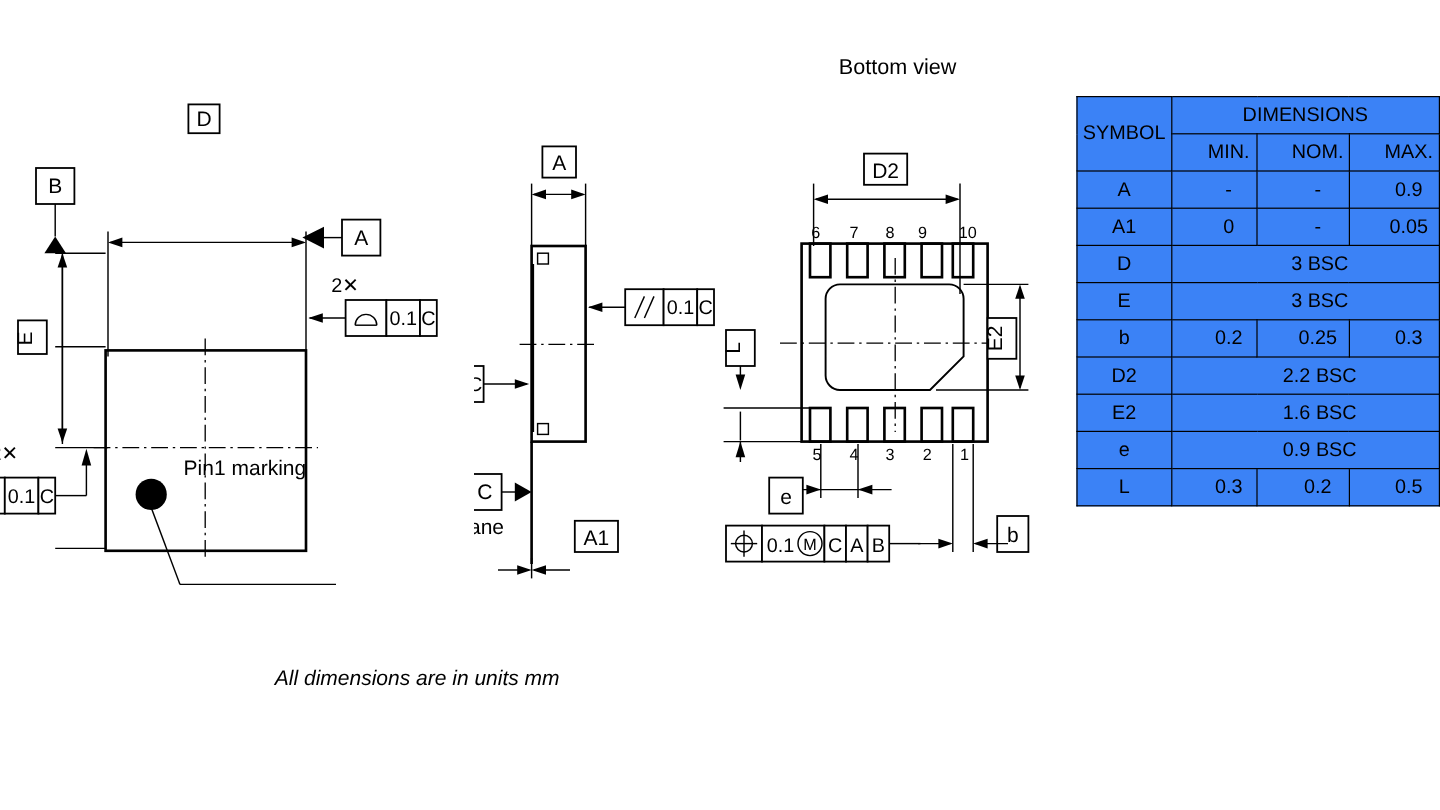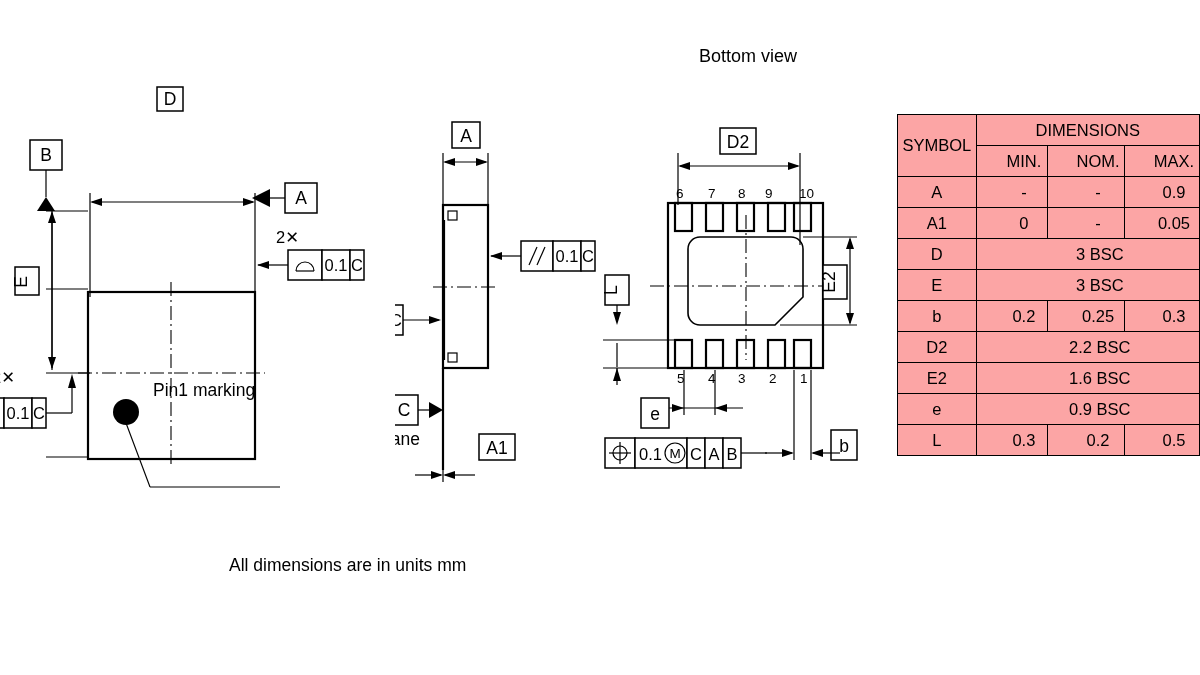--- a/index.html
+++ b/index.html
@@ -16,34 +16,34 @@
   .fill-blk{fill:#000;stroke:none;}
   .fr{stroke:#000;stroke-width:1.5;fill:#fff;}
 
   .txt{font-family:"Liberation Sans",sans-serif;fill:#000;}
   .t16{font-size:16.5px;}
   .t17{font-size:17.5px;}
   .t13{font-size:13.5px;}
   .mid{text-anchor:middle;}
 
   
-  #dimtable{position:absolute;left:897px;top:114px;
-            border-collapse:collapse;background:#fca5a5;}
+  #dimtable{position:absolute;left:897px;top:80px;
+            border-collapse:collapse;background:#3b82f6;}
   #dimtable td{border:1.5px solid #000;text-align:center;
                font-size:16.5px;color:#000;
                font-family:"Liberation Sans",sans-serif;
                padding:0;height:30px;}
   #dimtable td.sym{width:92px;}
   #dimtable td.v{width:66px;padding-left:24px;}
   #dimtable td.hdr{height:30px;}
 
   
   #notes{position:absolute;left:229px;top:553px;
          font-size:17.5px;line-height:25px;color:#000;
-         white-space:nowrap;}
+         white-space:nowrap;font-style:italic;}
   #notes .nl{display:block;}
   .projsym{display:inline-block;vertical-align:-5px;margin:0 1px;}
 
   #bottomview-title{position:absolute;left:699px;top:46px;
                     font-size:18px;color:#000;}
 </style>
 </head>
 <body>
 
 <div id="root">

